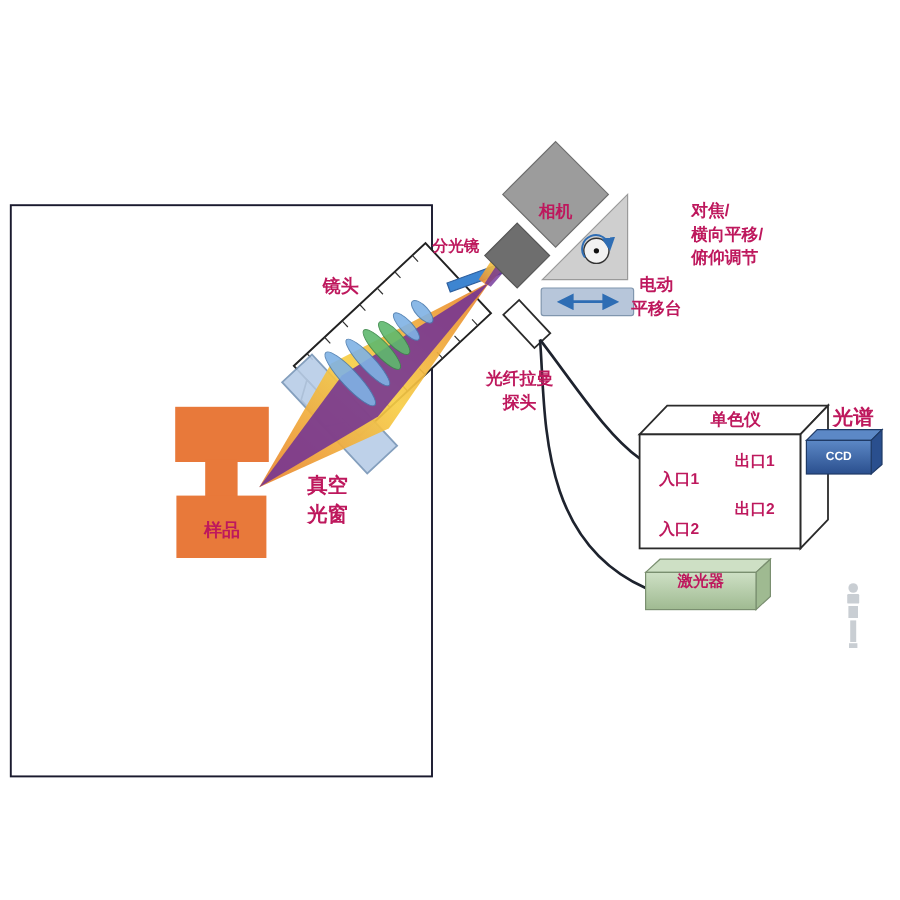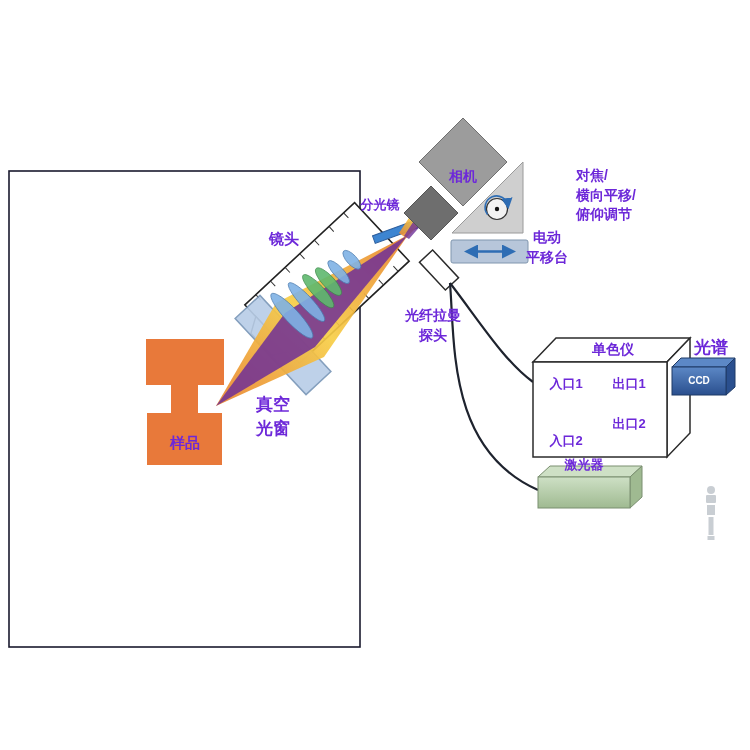--- a/index.html
+++ b/index.html
@@ -1,21 +1,21 @@
 <!DOCTYPE html>
 <html><head>
 <meta charset="utf-8">
 <style>
   html,body{margin:0;padding:0;background:#ffffff;}
   .stage{
     position:relative;width:750px;height:750px;background:#ffffff;overflow:hidden;
     font-family:"Liberation Sans","DejaVu Sans",sans-serif;color:#111;
   }
   .stage svg{position:absolute;left:0;top:0;}
-  .lbl{position:absolute;color:#6d28d9;font-weight:700;text-align:center;line-height:1.4;}
+  .lbl{position:absolute;color:#be185d;font-weight:700;text-align:center;line-height:1.4;}
   .lbl.left{text-align:left;}
   .lbl.white{color:#ffffff;}
 </style>
 </head>
 <body>
 
 <div class="stage">
 
 <svg width="750" height="750" viewBox="0 0 750 750">
   <defs>
@@ -149,24 +149,24 @@
   <div>平移台</div>
 </div>
 
 <div class="lbl" style="left:394px;top:306px;width:78px;font-size:14px;">
   <div>光纤拉曼</div>
   <div>探头</div>
 </div>
 
 <div class="lbl" style="left:583px;top:340px;width:60px;font-size:14px;">单色仪</div>
 
-<div class="lbl" style="left:543px;top:375px;width:46px;font-size:13px;font-weight:600;text-align:center;">入口1</div>
+<div class="lbl" style="left:543px;top:390px;width:46px;font-size:13px;font-weight:600;text-align:center;">入口1</div>
 <div class="lbl" style="left:606px;top:375px;width:46px;font-size:13px;font-weight:600;">出口1</div>
 <div class="lbl" style="left:543px;top:432px;width:46px;font-size:13px;font-weight:600;">入口2</div>
 <div class="lbl" style="left:606px;top:415px;width:46px;font-size:13px;font-weight:600;">出口2</div>
 
 <div class="lbl" style="left:688px;top:336px;width:46px;font-size:17px;">光谱</div>
 
 <div class="lbl white" style="left:676px;top:374px;width:46px;font-size:10px;">CCD</div>
 
-<div class="lbl" style="left:556px;top:456px;width:56px;font-size:13px;">激光器</div>
+<div class="lbl" style="left:556px;top:475px;width:56px;font-size:13px;">激光器</div>
 
 </div>
 
 </body></html>

